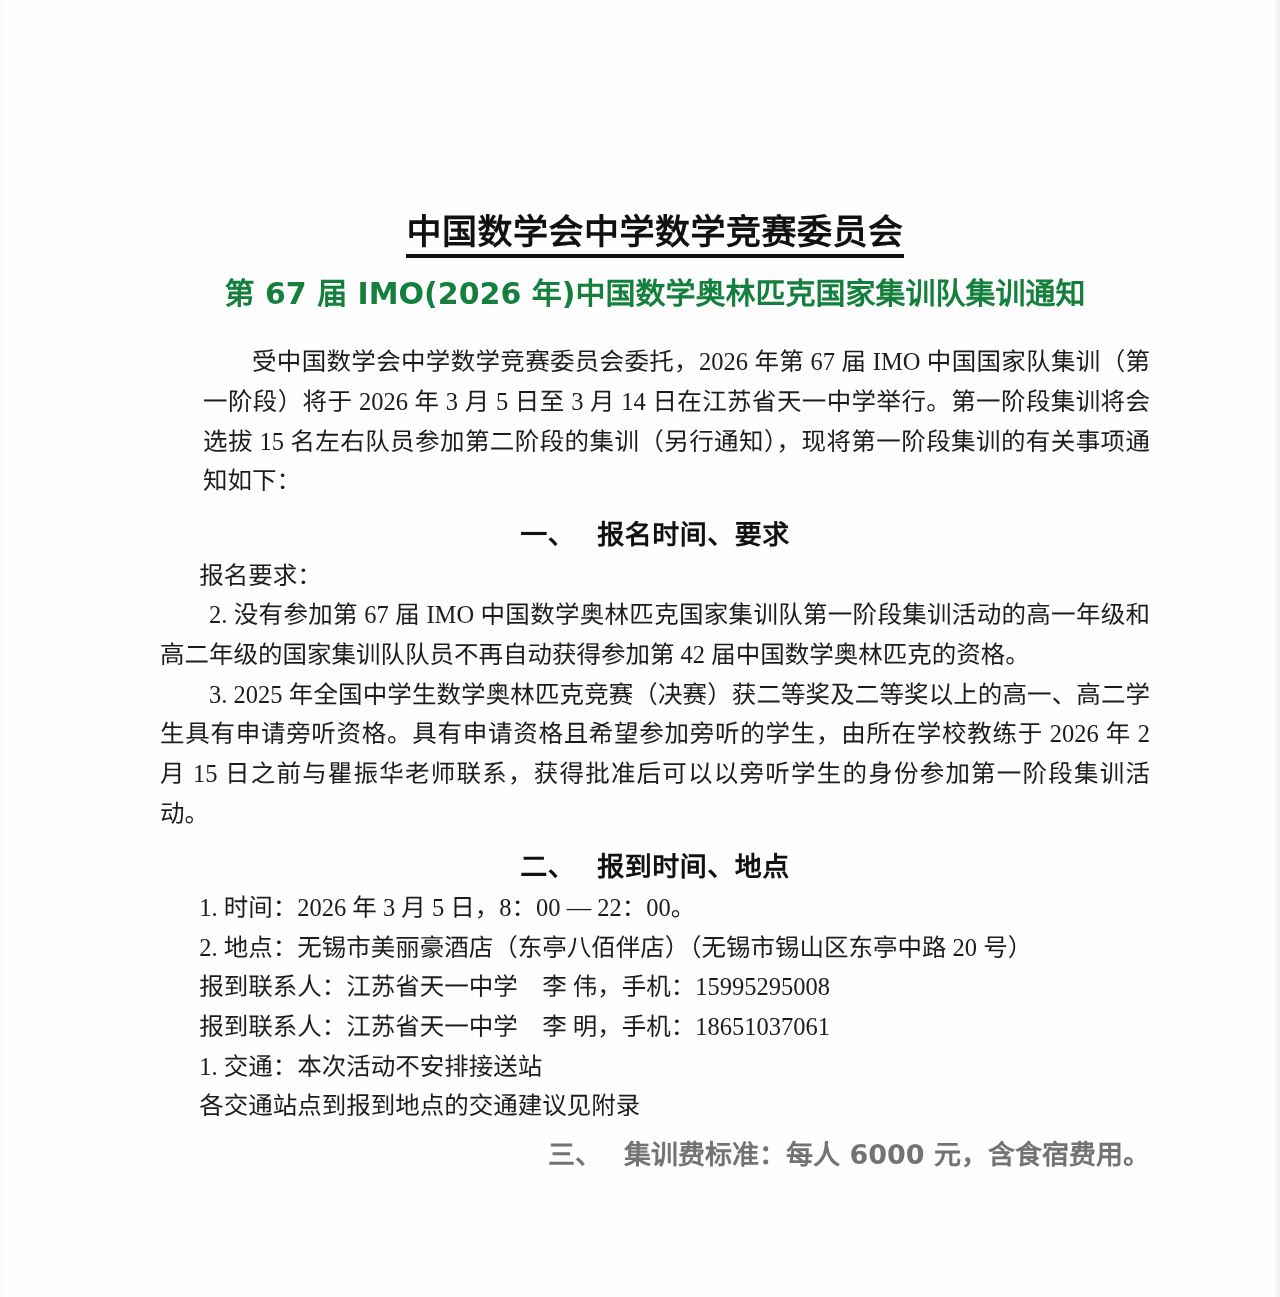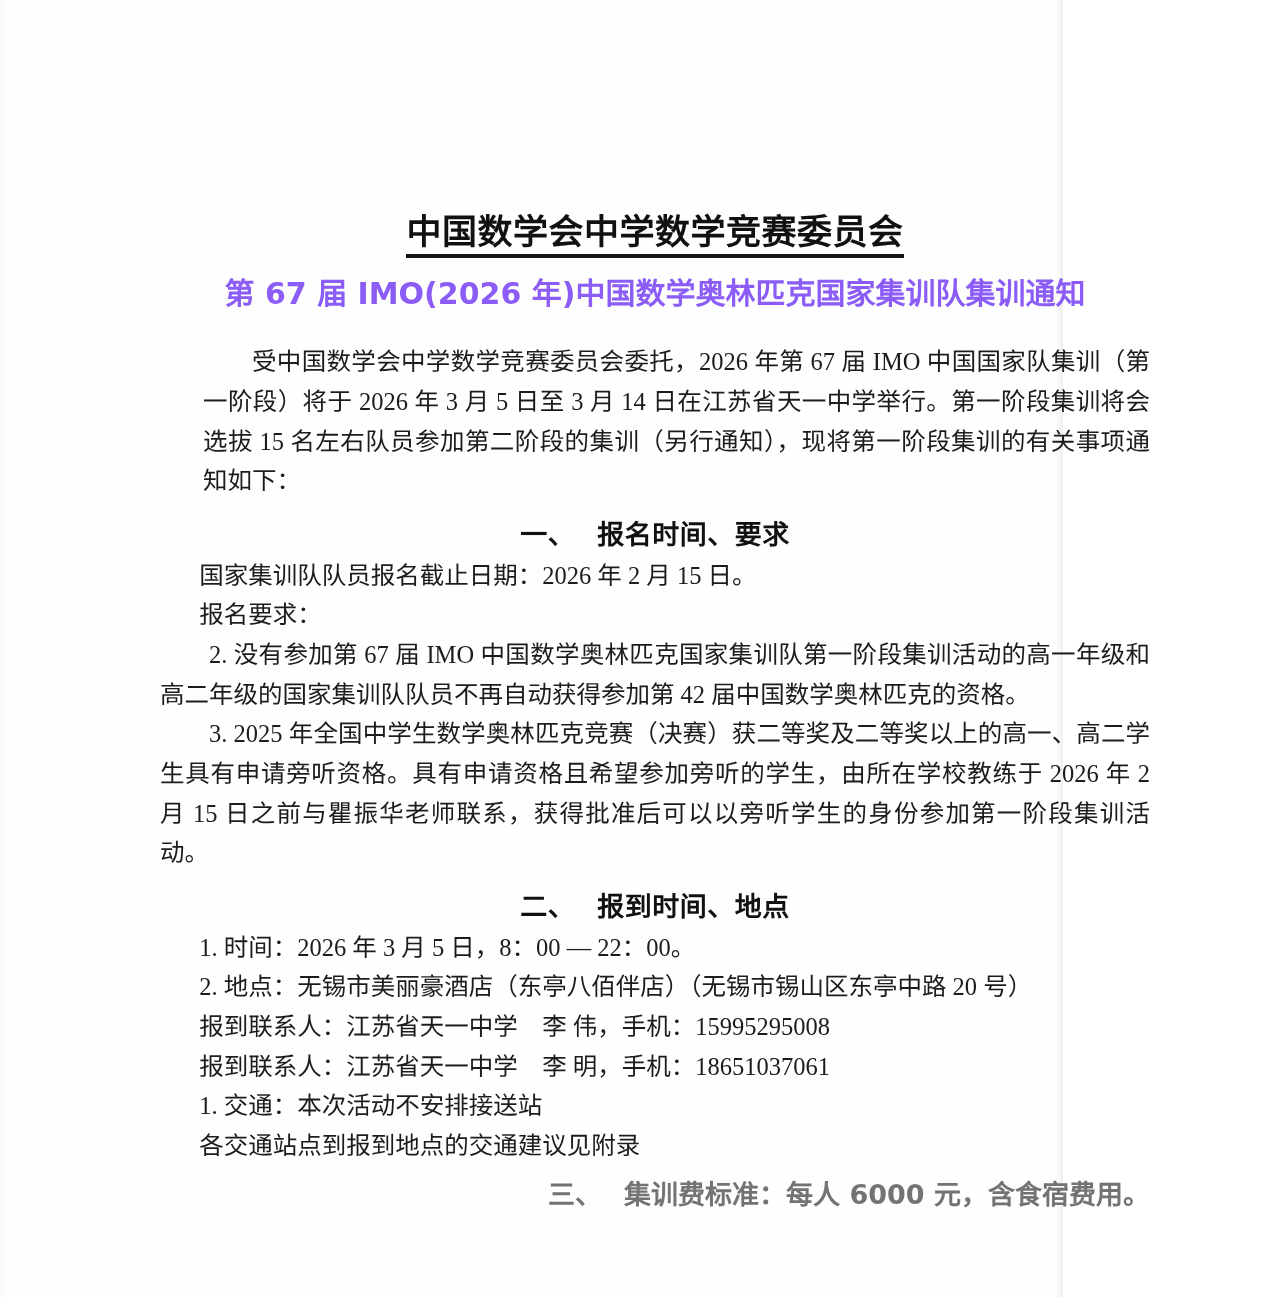--- a/index.html
+++ b/index.html
@@ -14,21 +14,21 @@
     overflow: hidden;
     font-family: "Liberation Serif", "DejaVu Serif", serif;
     color: #1a1a1a;
     position: relative;
   }
 
   .scan-page {
     position: absolute;
     left: 0;
     top: 0;
-    width: 1063px;
+    width: 1280px;
     height: 1297px;
     background: #fefefe;
     box-sizing: border-box;
   }
 
   
   .page-edge-right {
     position: absolute;
     top: 0;
     right: 0;
@@ -70,21 +70,21 @@
     display: inline-block;
   }
 
   .doc-title {
     margin: 0;
     padding-top: 18px;
     text-align: center;
     font-family: "DejaVu Sans", "Liberation Sans", sans-serif;
     font-weight: 700;
     font-size: 30px;
-    color: #8b5cf6;
+    color: #15803d;
     line-height: 1.2;
     white-space: nowrap;
   }
 
   
   .para {
     margin: 0;
     font-size: 24.5px;
     line-height: 1.62;
     text-align: justify;
@@ -148,21 +148,20 @@
   <div class="content">
 
     <h1 class="org-title"><span class="u">中国数学会中学数学竞赛委员会</span></h1>
 
     <h2 class="doc-title">第 67 届 IMO(2026 年)中国数学奥林匹克国家集训队集训通知</h2>
 
     <p class="para indent2 lead">受中国数学会中学数学竞赛委员会委托，2026 年第 67 届 IMO 中国国家队集训（第一阶段）将于 2026 年 3 月 5 日至 3 月 14 日在江苏省天一中学举行。第一阶段集训将会选拔 15 名左右队员参加第二阶段的集训（另行通知），现将第一阶段集训的有关事项通知如下：</p>
 
     <h3 class="section-head"><span class="num">一、</span><span>报名时间、要求</span></h3>
 
-    <p class="sub-line">国家集训队队员报名截止日期：2026 年 2 月 15 日。</p>
     <p class="sub-line">报名要求：</p>
 
     <p class="num-item">2. 没有参加第 67 届 IMO 中国数学奥林匹克国家集训队第一阶段集训活动的高一年级和高二年级的国家集训队队员不再自动获得参加第 42 届中国数学奥林匹克的资格。</p>
     <p class="num-item">3. 2025 年全国中学生数学奥林匹克竞赛（决赛）获二等奖及二等奖以上的高一、高二学生具有申请旁听资格。具有申请资格且希望参加旁听的学生，由所在学校教练于 2026 年 2 月 15 日之前与瞿振华老师联系，获得批准后可以以旁听学生的身份参加第一阶段集训活动。</p>
 
     <h3 class="section-head"><span class="num">二、</span><span>报到时间、地点</span></h3>
 
     <p class="sub-line">1. 时间：2026 年 3 月 5 日，8：00 — 22：00。</p>
     <p class="sub-line">2. 地点：无锡市美丽豪酒店（东亭八佰伴店）（无锡市锡山区东亭中路 20 号）</p>
     <p class="sub-line">报到联系人：江苏省天一中学　李 伟，手机：15995295008</p>

